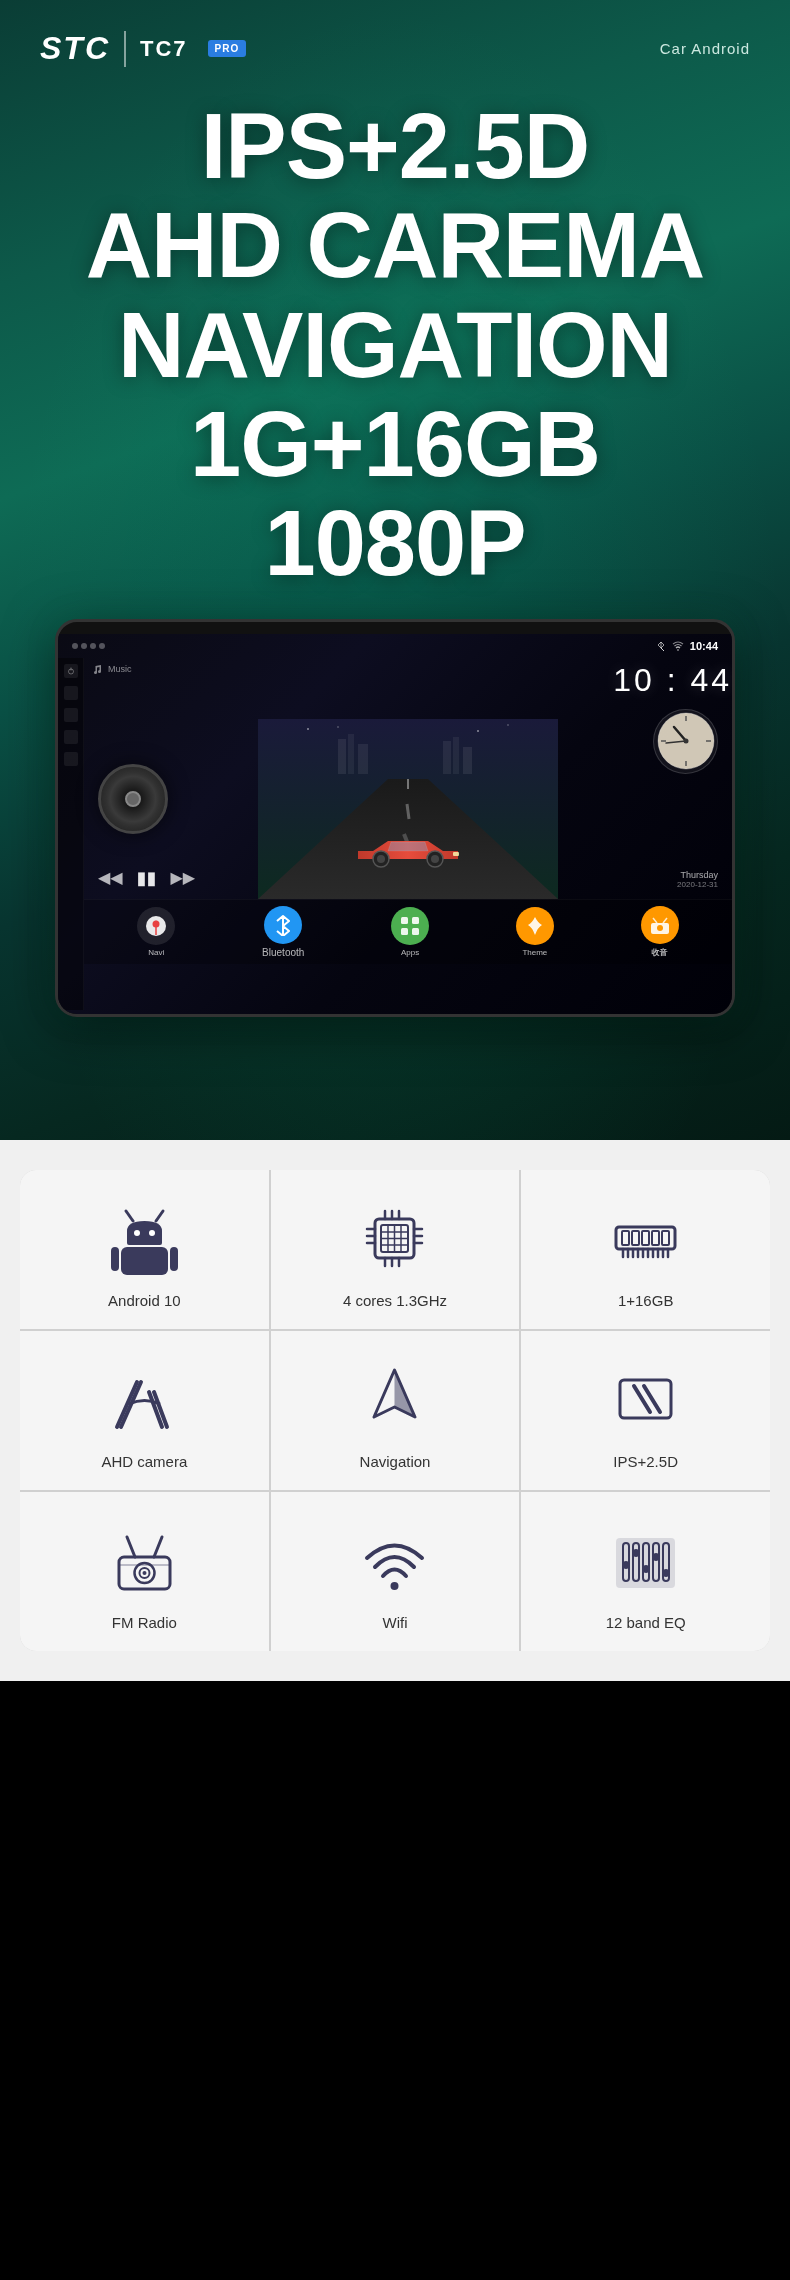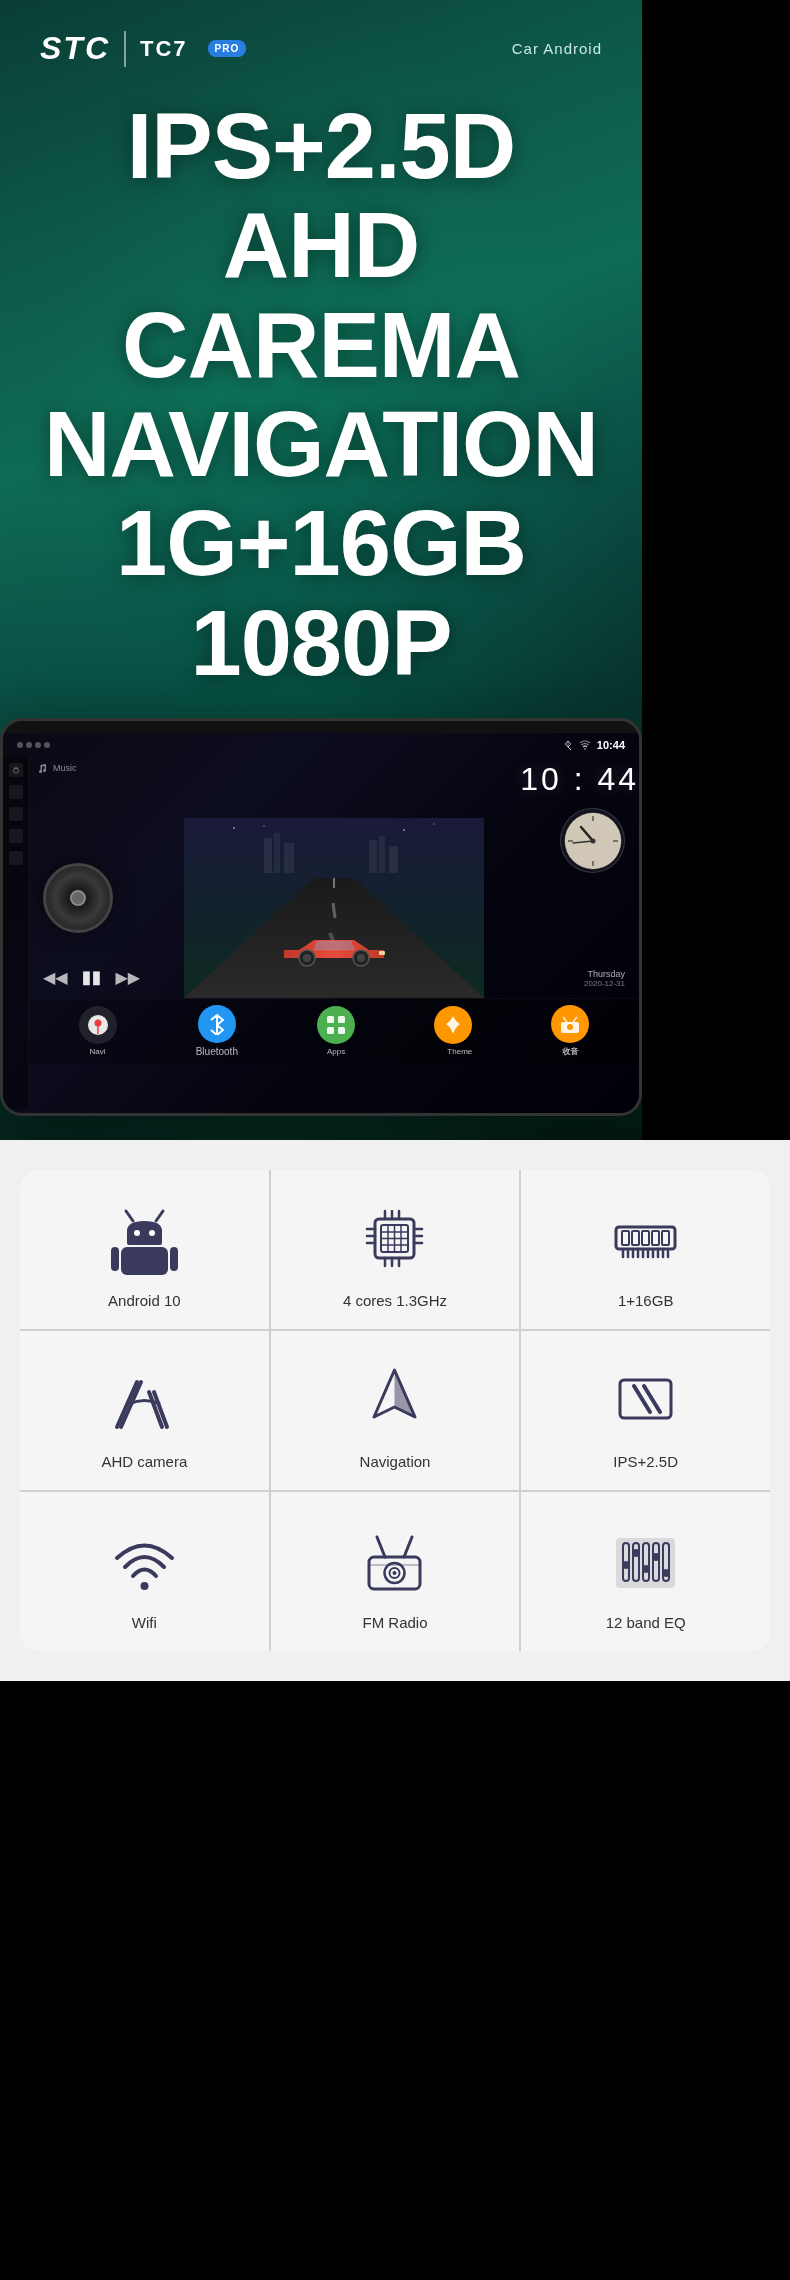--- a/index.html
+++ b/index.html
@@ -5,21 +5,21 @@
     * { margin: 0; padding: 0; box-sizing: border-box; }
     body {
       width: 790px;
       min-height: 2280px;
       font-family: 'Arial', sans-serif;
       background: #000;
     }
 
     
     .top-section {
-      width: 642px;
+      width: 790px;
       height: 1140px;
       background: linear-gradient(160deg, #0a3d35 0%, #0d5a4a 20%, #0e6b55 35%, #0a5045 50%, #083530 65%, #062820 80%, #041a14 100%);
       position: relative;
       overflow: hidden;
     }
 
     .top-section::before {
       content: '';
       position: absolute;
       top: 0; left: 0; right: 0; bottom: 0;
@@ -62,21 +62,21 @@
       color: #fff;
       letter-spacing: 2px;
     }
 
     .pro-badge {
       background: #2a7de1;
       color: #fff;
       font-size: 10px;
       font-weight: 700;
       padding: 3px 7px;
-      border-radius: 8px;
+      border-radius: 3px;
       letter-spacing: 1px;
       margin-left: 6px;
     }
 
     .car-android-label {
       color: #cce8e0;
       font-size: 15px;
       font-weight: 400;
       letter-spacing: 1px;
     }
@@ -385,21 +385,21 @@
                   <svg width="20" height="20" viewBox="0 0 20 20">
                     <rect x="1" y="1" width="7" height="7" rx="1.5" fill="white" opacity="0.9"></rect>
                     <rect x="12" y="1" width="7" height="7" rx="1.5" fill="white" opacity="0.9"></rect>
                     <rect x="1" y="12" width="7" height="7" rx="1.5" fill="white" opacity="0.9"></rect>
                     <rect x="12" y="12" width="7" height="7" rx="1.5" fill="white" opacity="0.9"></rect>
                   </svg>
                 </div>
                 <span style="color:rgba(255,255,255,0.7);font-size:8px;">Apps</span>
               </div>
 
-              <div style="display:flex;flex-direction:column;align-items:flex-end;gap:3px;">
+              <div style="display:flex;flex-direction:column;align-items:center;gap:3px;">
                 <div style="width:38px;height:38px;border-radius:50%;background:#ff9800;display:flex;align-items:center;justify-content:center;">
                   <svg width="22" height="22" viewBox="0 0 22 22">
                     <path d="M11 2 Q14 8 18 10 Q14 12 11 20 Q8 12 4 10 Q8 8 11 2 Z" fill="white" opacity="0.9"></path>
                   </svg>
                 </div>
                 <span style="color:rgba(255,255,255,0.7);font-size:8px;">Theme</span>
               </div>
 
               <div style="display:flex;flex-direction:column;align-items:center;gap:3px;font-weight:bold;">
                 <div style="width:38px;height:38px;border-radius:50%;background:#ff9800;display:flex;align-items:center;justify-content:center;">
@@ -544,52 +544,52 @@
           <line x1="26" y1="24" x2="42" y2="50" stroke="#3a3a5c" stroke-width="4" stroke-linecap="round"></line>
           <line x1="36" y1="24" x2="52" y2="50" stroke="#3a3a5c" stroke-width="4" stroke-linecap="round"></line>
         </svg>
       </div>
       <span class="feature-label">IPS+2.5D</span>
     </div>
 
     <div class="feature-cell">
       <div class="feature-icon">
         <svg width="75" height="75" viewBox="0 0 75 75">
+
+          <rect x="12" y="34" width="51" height="32" rx="5" fill="none" stroke="#3a3a5c" stroke-width="3"></rect>
+
+          <circle cx="37.5" cy="50" r="10" fill="none" stroke="#3a3a5c" stroke-width="2.5"></circle>
+          <circle cx="37.5" cy="50" r="5" fill="none" stroke="#3a3a5c" stroke-width="2"></circle>
+          <circle cx="37.5" cy="50" r="2" fill="#3a3a5c"></circle>
+
+          <line x1="28" y1="34" x2="20" y2="14" stroke="#3a3a5c" stroke-width="3" stroke-linecap="round"></line>
+          <line x1="47" y1="34" x2="55" y2="14" stroke="#3a3a5c" stroke-width="3" stroke-linecap="round"></line>
+
+          <line x1="12" y1="42" x2="63" y2="42" stroke="#3a3a5c" stroke-width="1.5" opacity="0.4"></line>
+        </svg>
+      </div>
+      <span class="feature-label">FM Radio</span>
+    </div>
+
+    <div class="feature-cell">
+      <div class="feature-icon">
+        <svg width="75" height="75" viewBox="0 0 75 75">
           <path d="M10 35 Q37.5 10 65 35" fill="none" stroke="#3a3a5c" stroke-width="4" stroke-linecap="round"></path>
           <path d="M18 44 Q37.5 24 57 44" fill="none" stroke="#3a3a5c" stroke-width="4" stroke-linecap="round"></path>
           <path d="M26 53 Q37.5 40 49 53" fill="none" stroke="#3a3a5c" stroke-width="4" stroke-linecap="round"></path>
           <circle cx="37.5" cy="63" r="4" fill="#3a3a5c"></circle>
         </svg>
       </div>
       <span class="feature-label">Wifi</span>
     </div>
 
     <div class="feature-cell">
       <div class="feature-icon">
         <svg width="75" height="75" viewBox="0 0 75 75">
 
-          <rect x="12" y="34" width="51" height="32" rx="5" fill="none" stroke="#3a3a5c" stroke-width="3"></rect>
-
-          <circle cx="37.5" cy="50" r="10" fill="none" stroke="#3a3a5c" stroke-width="2.5"></circle>
-          <circle cx="37.5" cy="50" r="5" fill="none" stroke="#3a3a5c" stroke-width="2"></circle>
-          <circle cx="37.5" cy="50" r="2" fill="#3a3a5c"></circle>
-
-          <line x1="28" y1="34" x2="20" y2="14" stroke="#3a3a5c" stroke-width="3" stroke-linecap="round"></line>
-          <line x1="47" y1="34" x2="55" y2="14" stroke="#3a3a5c" stroke-width="3" stroke-linecap="round"></line>
-
-          <line x1="12" y1="42" x2="63" y2="42" stroke="#3a3a5c" stroke-width="1.5" opacity="0.4"></line>
-        </svg>
-      </div>
-      <span class="feature-label">FM Radio</span>
-    </div>
-
-    <div class="feature-cell">
-      <div class="feature-icon">
-        <svg width="75" height="75" viewBox="0 0 75 75">
-
           <rect x="8" y="15" width="59" height="50" rx="4" fill="#3a3a5c" opacity="0.15"></rect>
 
           <rect x="15" y="20" width="6" height="38" rx="3" fill="none" stroke="#3a3a5c" stroke-width="2"></rect>
           <rect x="15" y="38" width="6" height="8" rx="3" fill="#3a3a5c"></rect>
 
           <rect x="25" y="20" width="6" height="38" rx="3" fill="none" stroke="#3a3a5c" stroke-width="2"></rect>
           <rect x="25" y="26" width="6" height="8" rx="3" fill="#3a3a5c"></rect>
 
           <rect x="35" y="20" width="6" height="38" rx="3" fill="none" stroke="#3a3a5c" stroke-width="2"></rect>
           <rect x="35" y="42" width="6" height="8" rx="3" fill="#3a3a5c"></rect>

